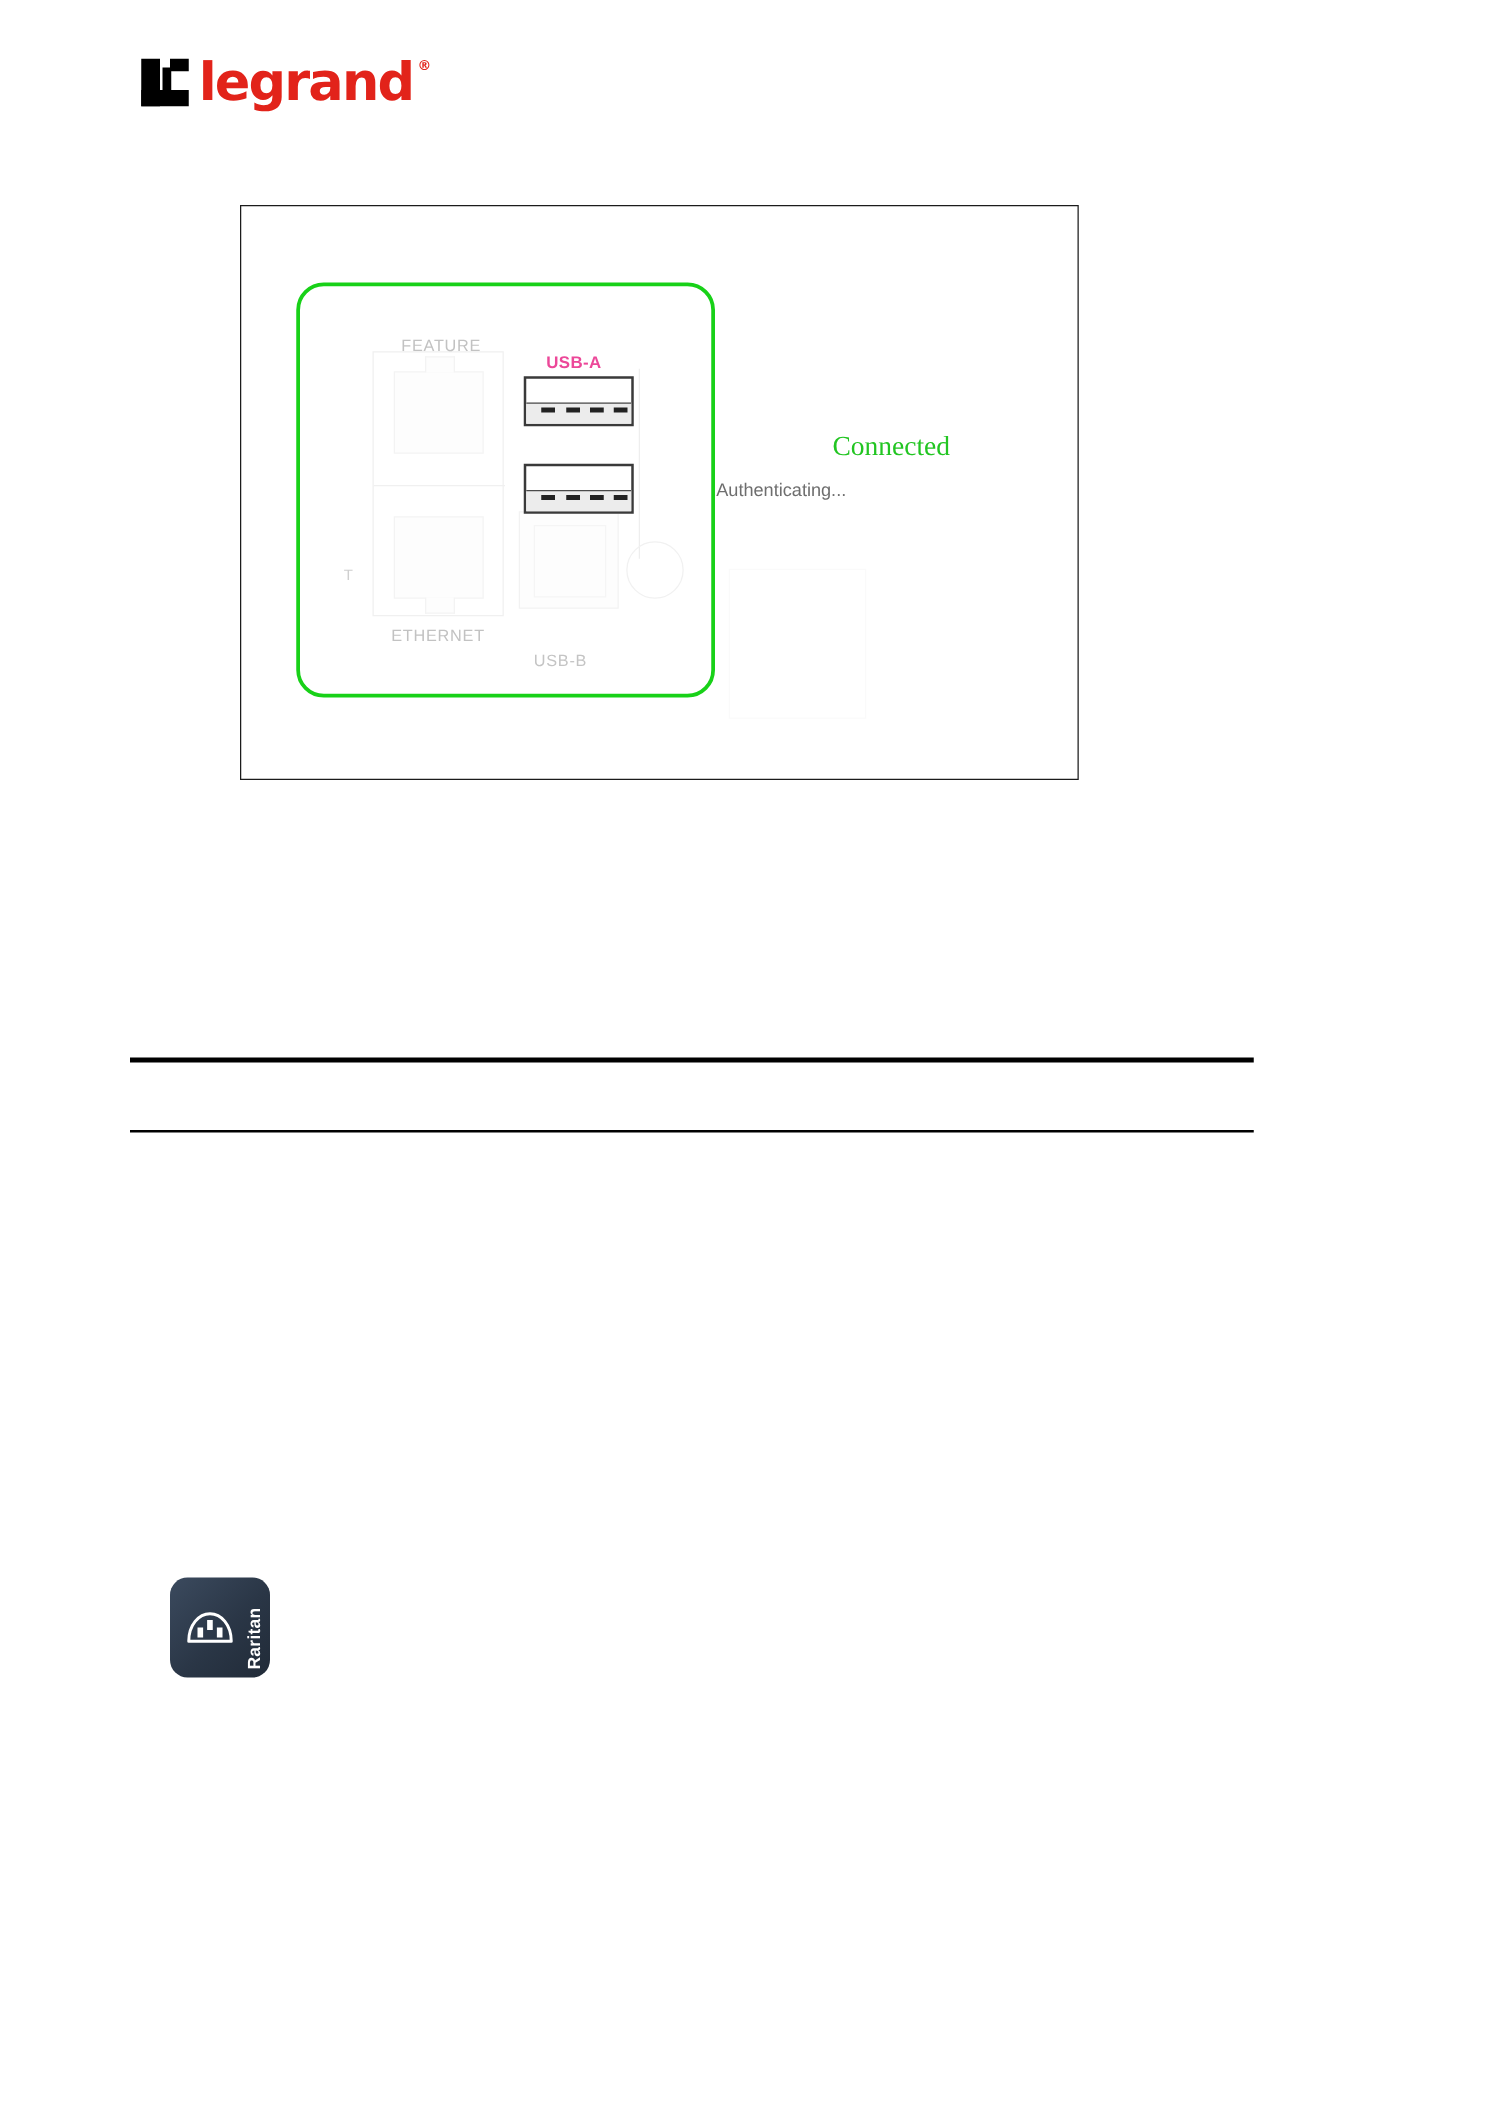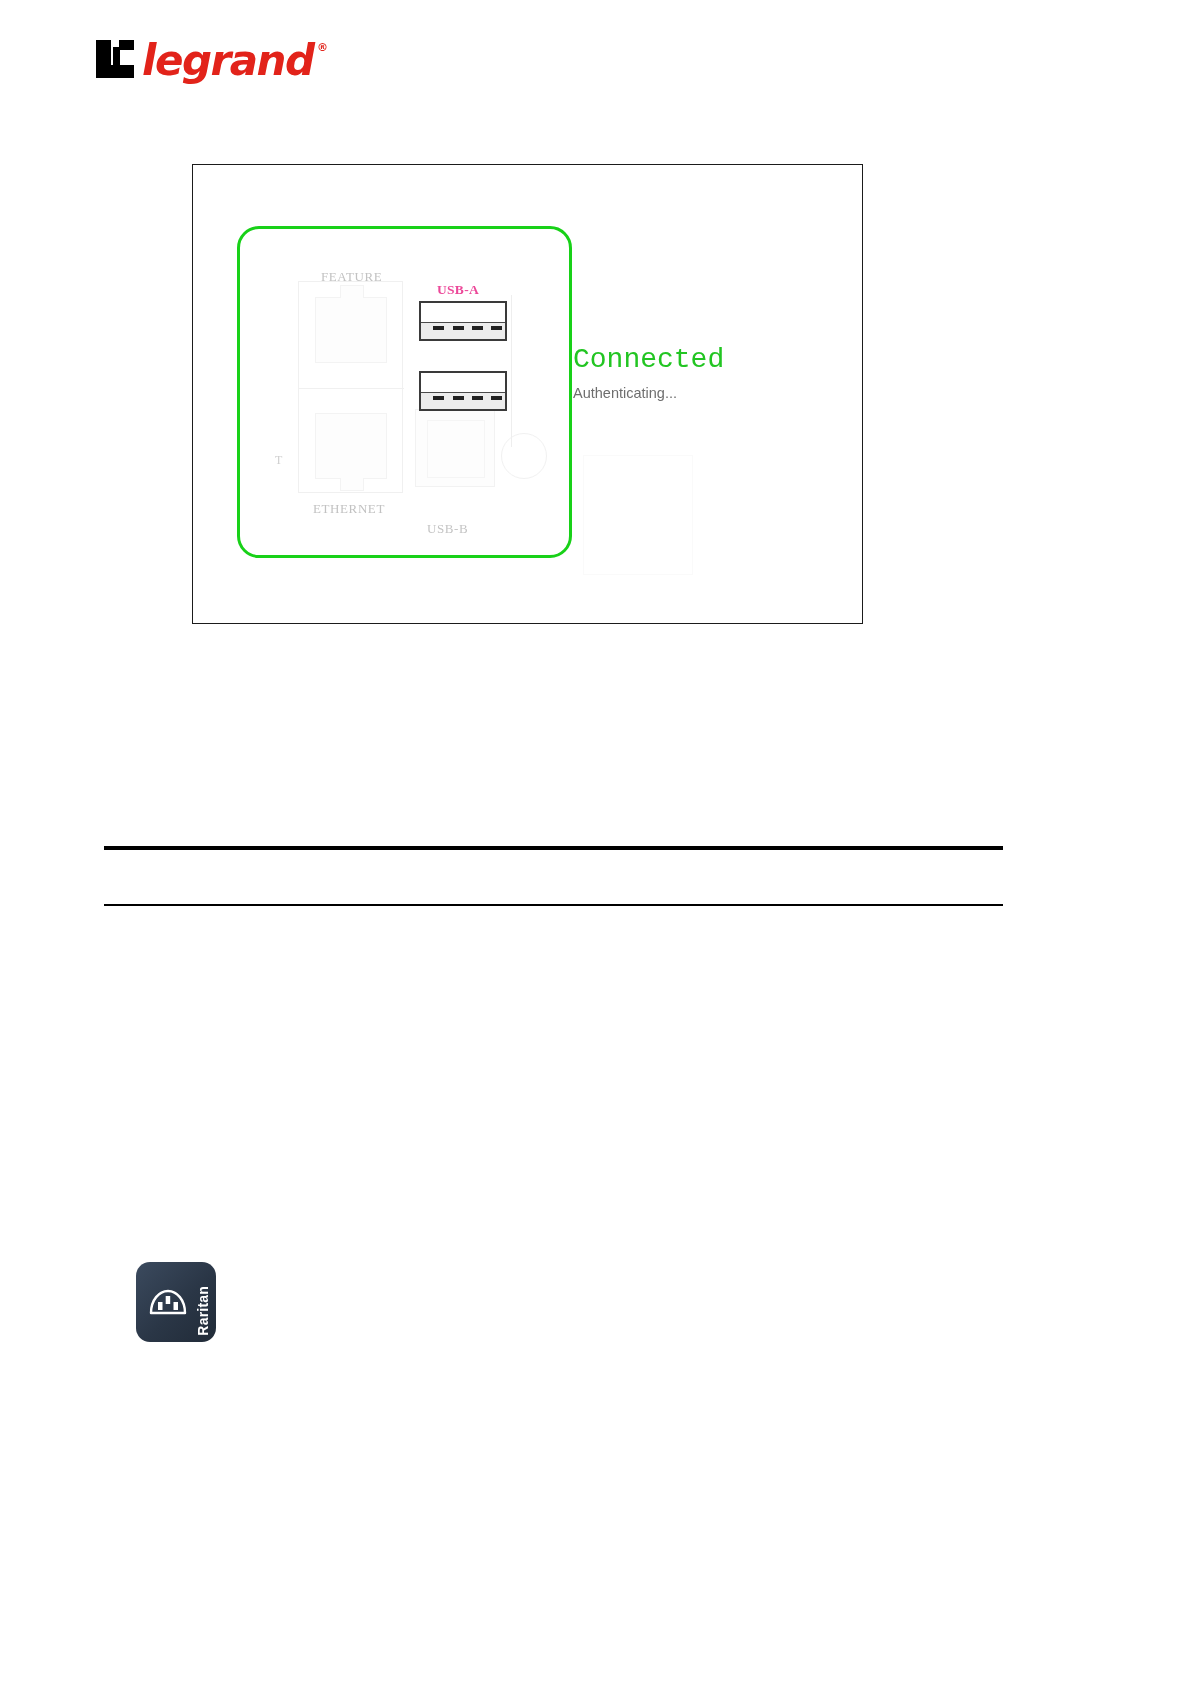--- a/index.html
+++ b/index.html
@@ -12,26 +12,26 @@
     width: 1190px;
     height: 1684px;
     position: relative;
     font-family: "Liberation Sans", sans-serif;
     overflow: hidden;
   }
 
   
   .legrand-logo {
     position: absolute;
-    left: 96px;
+    left: 113px;
     top: 40px;
     width: 260px;
     height: 52px;
     display: flex;
-    font-style: italic;
+    align-items: center;
   }
   .legrand-mark {
     width: 38px;
     height: 38px;
     position: relative;
     flex: 0 0 auto;
     margin-right: 8px;
   }
   .legrand-mark .lm-l {
     position: absolute;
@@ -227,21 +227,21 @@
     position: absolute;
     top: 3px;
     width: 11px;
     height: 4px;
     background: #222222;
   }
 
   
   .lbl {
     position: absolute;
-    font-family: Liberation Serif, serif;
+    font-family: Liberation Sans, sans-serif;
     white-space: nowrap;
     text-align: right;
   }
   .lbl-feature {
     left: 128px;
     top: 104px;
     font-size: 13px;
     color: #c2c2c2;
     letter-spacing: 0.6px;
   }
@@ -274,23 +274,24 @@
     font-size: 12px;
     color: #cfcfcf;
   }
 
   
   .status-connected {
     position: absolute;
     left: 380px;
     top: 179px;
     width: 280px;
-    font-size: 28px;
+    text-align: center;
+    font-size: 22px;
     color: #22c522;
-    font-family: Liberation Mono, monospace;
+    font-family: Liberation Serif, serif;
   }
   .status-sub {
     position: absolute;
     left: 380px;
     top: 220px;
     width: 280px;
     text-align: left;
     font-size: 14.5px;
     color: #6e6e6e;
     font-family: "Liberation Sans", sans-serif;

